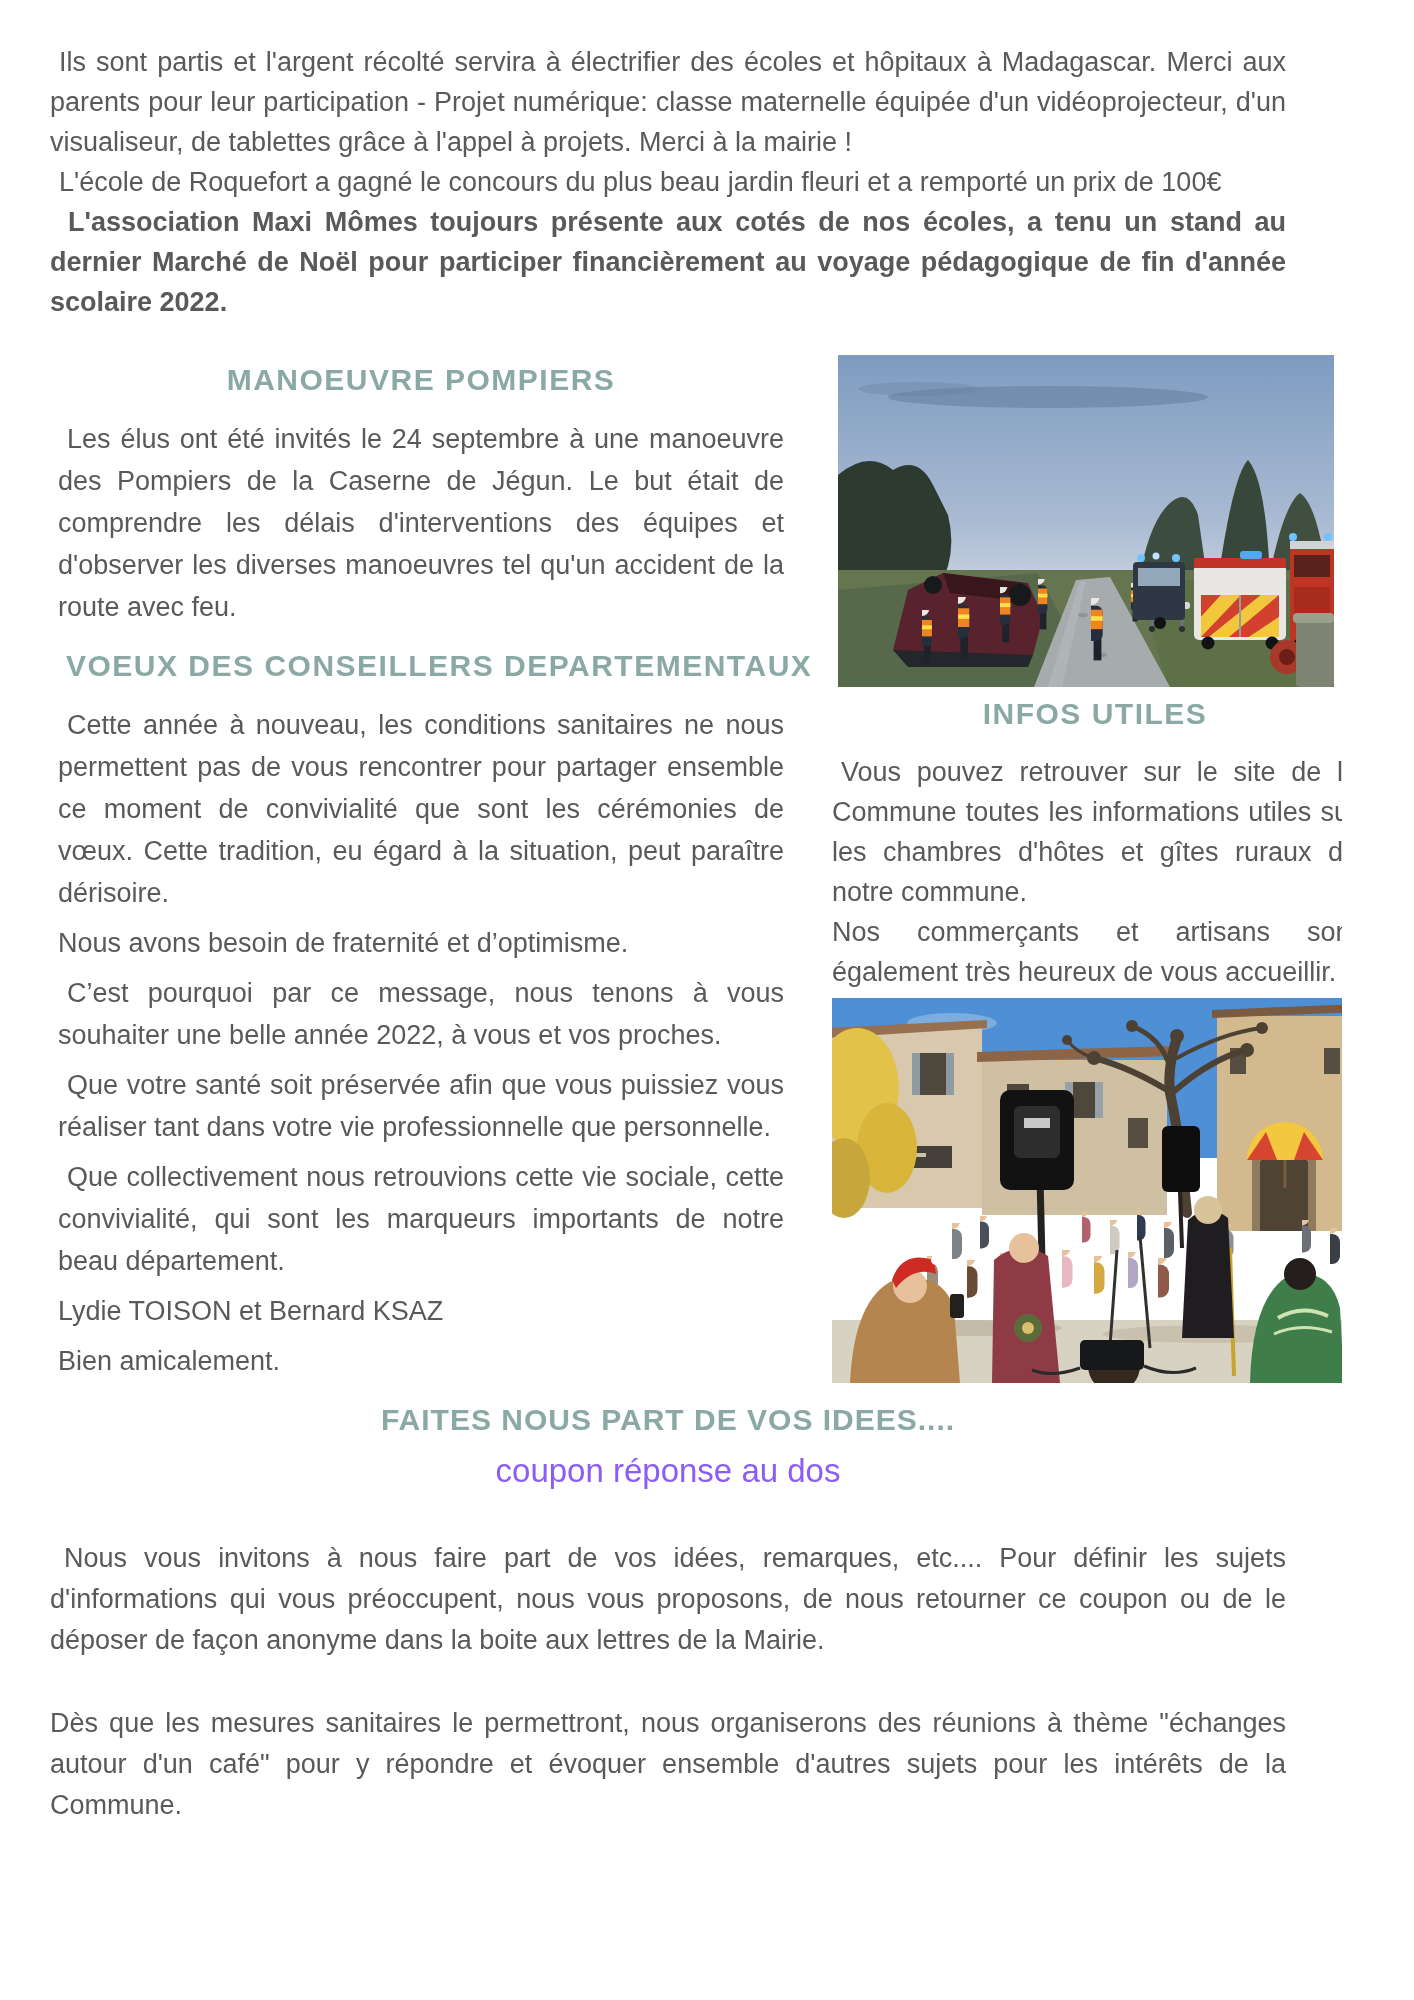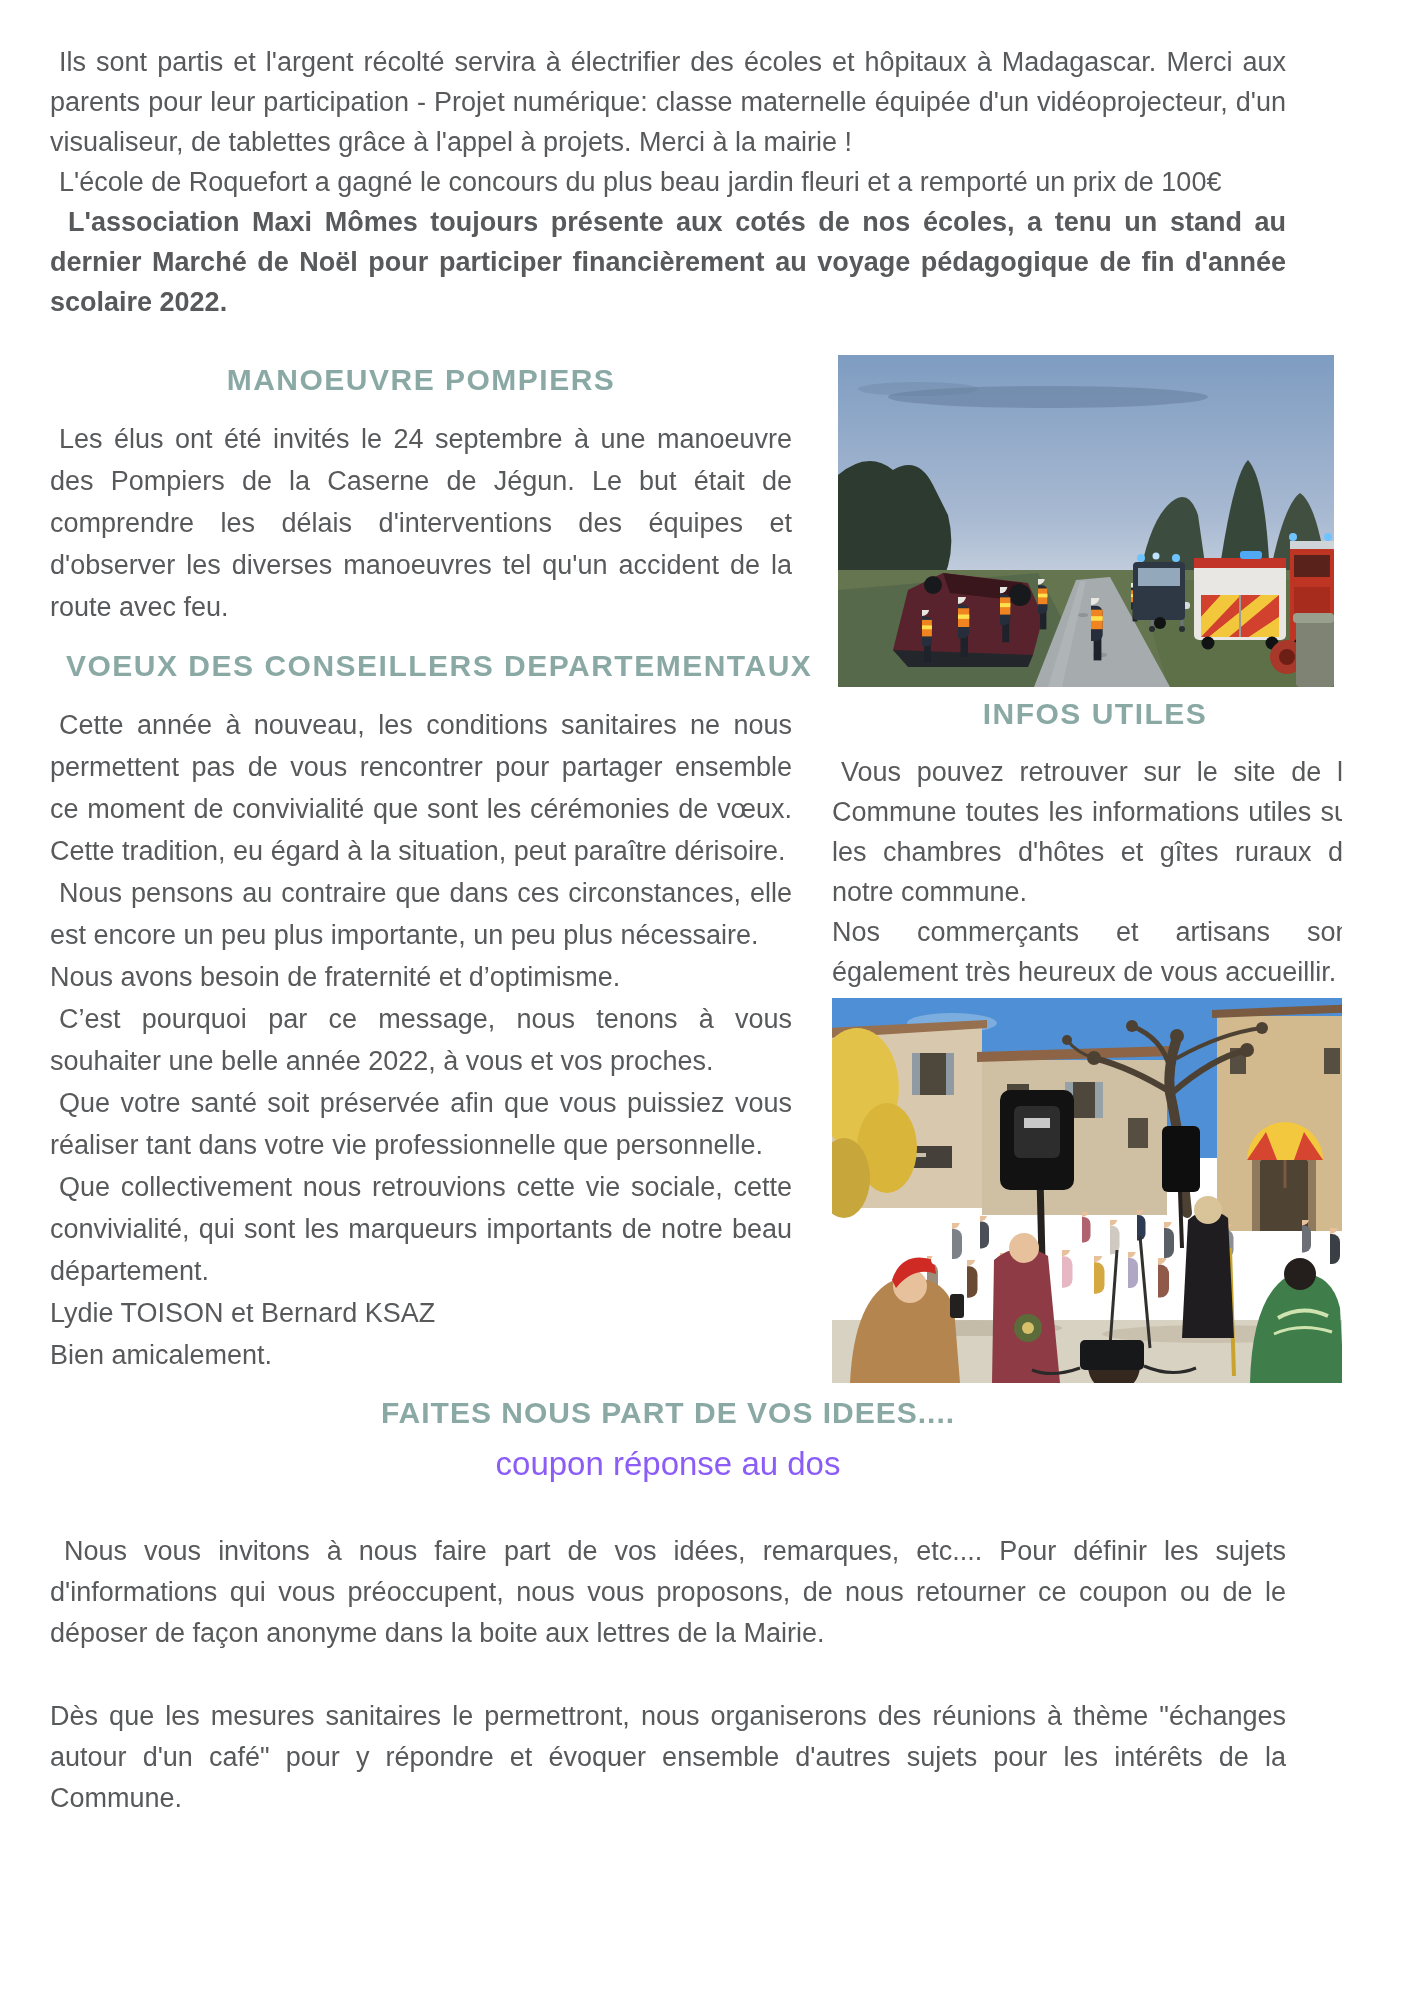--- a/index.html
+++ b/index.html
@@ -16,21 +16,21 @@
   .indent2{text-indent:18px;font-weight:bold;}
   
   .columns{display:flex;margin-top:20px;}
   .col-left{width:742px;}
   .col-right{width:526px;margin-left:40px;}
   .col-heading{
     margin:16px;text-align:center;
     color:#8aa9a4;font-size:30px;font-weight:bold;
     letter-spacing:1.5px;line-height:44px;white-space:nowrap;
   }
-  .col-left p{margin:0;font-size:27px;line-height:42px;text-align:justify;}
+  .col-left p{margin:8px;font-size:27px;line-height:42px;text-align:justify;}
   .col-right p{margin:0;font-size:27px;line-height:40px;text-align:justify;}
   .photo{display:block;border:0;}
   .photo-1{width:496px;height:332px;margin-top:13px;margin-left:6px;}
   .photo-2{width:526px;height:385px;margin-top:6px;}
   .infos-heading{margin-top:5px;}
   
   .ideas-head{
     margin:8px 0 0 0;text-align:center;
     color:#8aa9a4;font-size:30px;font-weight:bold;letter-spacing:1px;line-height:44px;
   }
@@ -52,21 +52,20 @@
     <p class="indent2">L'association Maxi Mômes toujours présente aux cotés de nos écoles, a tenu un stand au dernier Marché de Noël pour participer financièrement au voyage pédagogique de fin d'année scolaire 2022.</p>
   </div>
 
   <div class="columns">
 
     <div class="col-left">
       <h2 class="col-heading">MANOEUVRE POMPIERS</h2>
       <p class="indent1">Les élus ont été invités le 24 septembre à une manoeuvre des Pompiers de la Caserne de Jégun. Le but était de comprendre les délais d'interventions des équipes et d'observer les diverses manoeuvres tel qu'un accident de la route avec feu.</p>
       <h2 class="col-heading">VOEUX DES CONSEILLERS DEPARTEMENTAUX</h2>
       <p class="indent1">Cette année à nouveau, les conditions sanitaires ne nous permettent pas de vous rencontrer pour partager ensemble ce moment de convivialité que sont les cérémonies de vœux. Cette tradition, eu égard à la situation, peut paraître dérisoire.</p>
-      <p class="indent1">Nous pensons au contraire que dans ces circonstances, elle est encore un peu plus importante, un peu plus nécessaire.</p>
       <p>Nous avons besoin de fraternité et d’optimisme.</p>
       <p class="indent1">C’est pourquoi par ce message, nous tenons à vous souhaiter une belle année 2022, à vous et vos proches.</p>
       <p class="indent1">Que votre santé soit préservée afin que vous puissiez vous réaliser tant dans votre vie professionnelle que personnelle.</p>
       <p class="indent1">Que collectivement nous retrouvions cette vie sociale, cette convivialité, qui sont les marqueurs importants de notre beau département.</p>
       <p>Lydie TOISON et Bernard KSAZ</p>
       <p>Bien amicalement.</p>
     </div>
 
     <div class="col-right">
 

